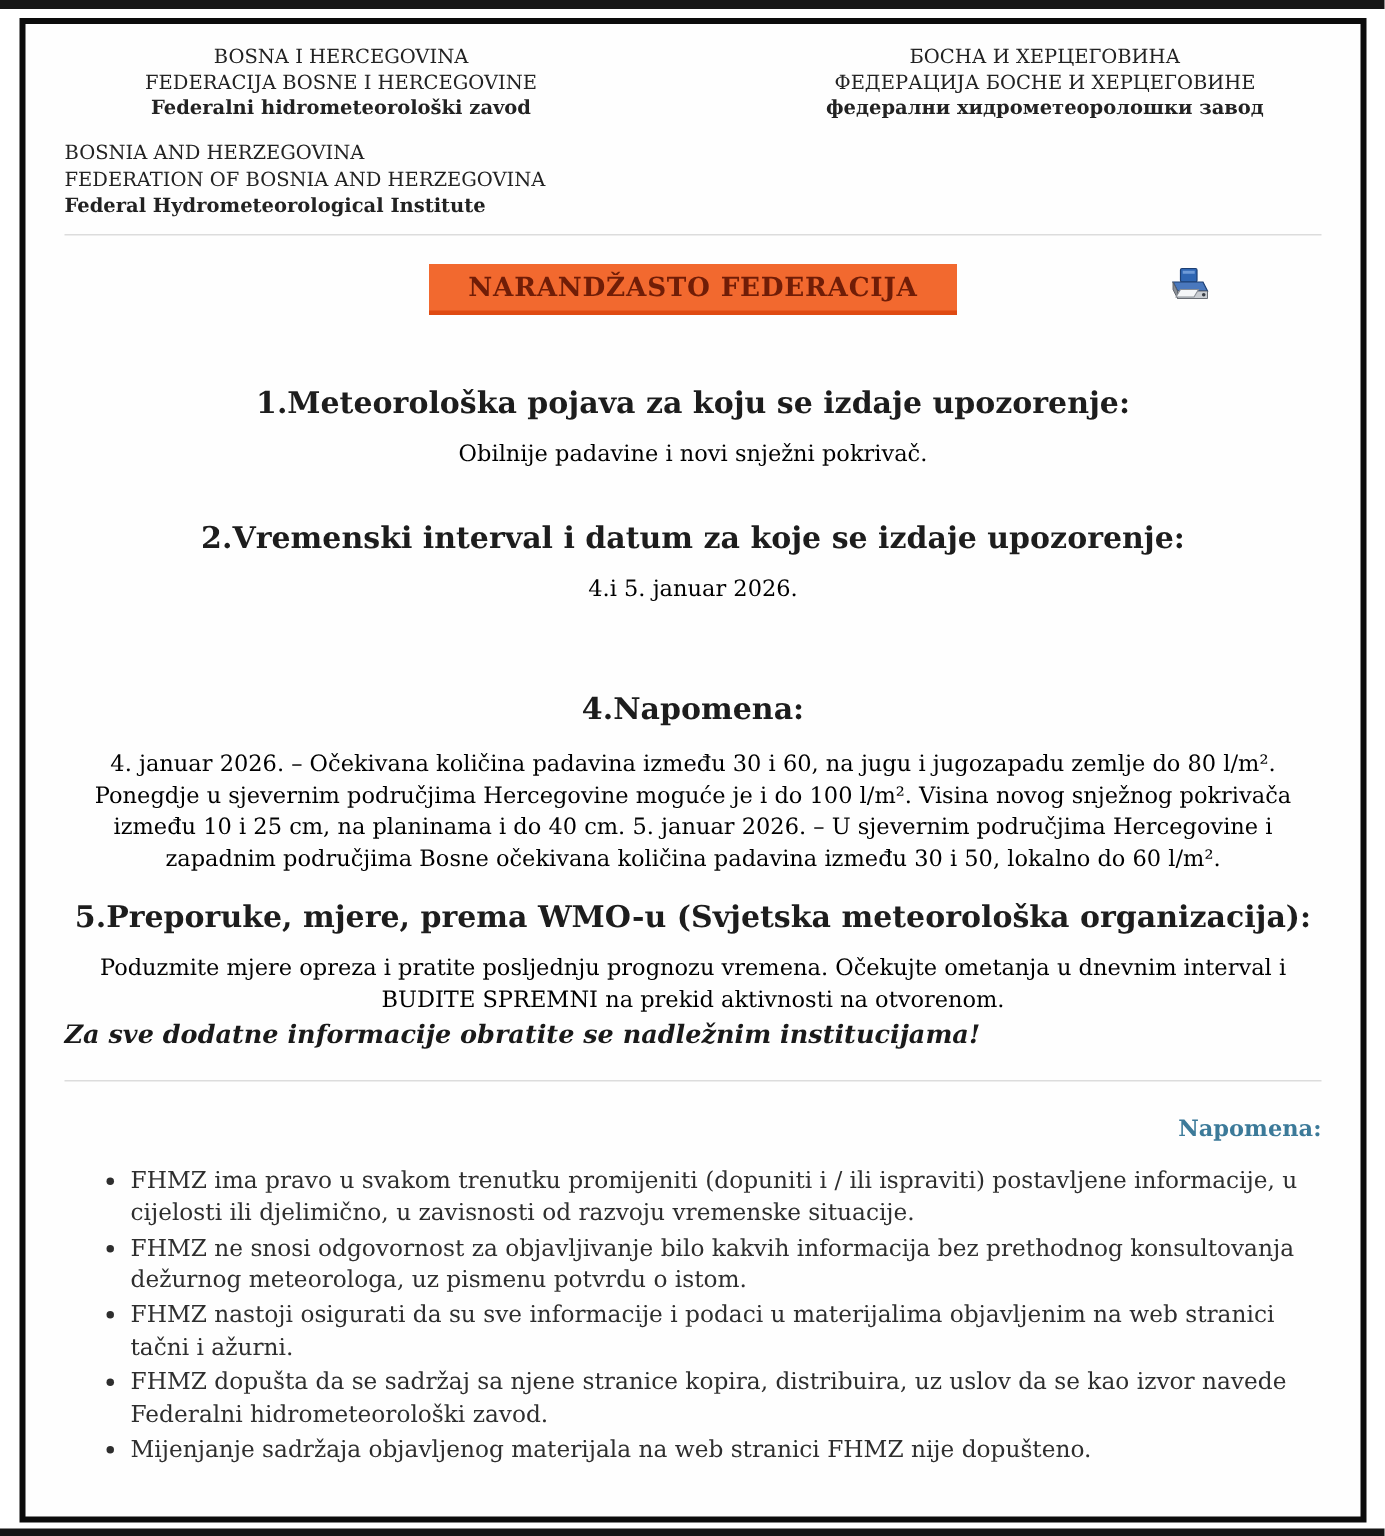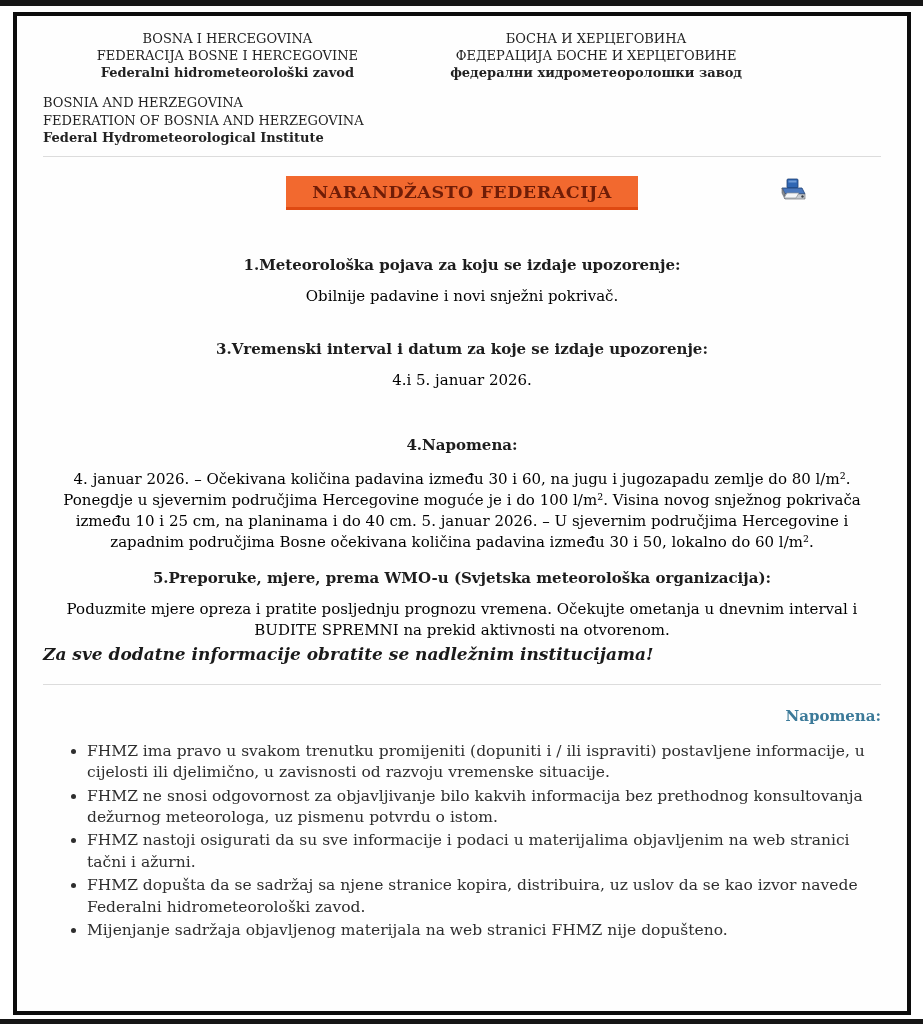--- a/index.html
+++ b/index.html
@@ -8,47 +8,47 @@
   .photo-strip { position:absolute; left:0; width:923px; background:#161616; }
   .photo-strip.top { top:0; height:6px; }
   .photo-strip.bottom { bottom:0; height:5px; }
   .page {
     position:absolute; left:13px; top:12px; right:12px; bottom:9px;
     border:4px solid #0c0c0c; background:#fefefe; overflow:hidden;
   }
   .inner { padding:14px 26px 0 26px; }
 
   
-  .hdr-row { display:flex; }
+  .hdr-row { display:flex; justify-content:space-between; }
   .hdr-block { width:44%; text-align:center; font-size:13px; line-height:1.32; color:#222; }
   .hdr-block .b3 { font-weight:bold; }
   .hdr-center { font-size:13px; line-height:1.32; color:#222; margin-top:13px; }
   .hdr-center .b3 { font-weight:bold; }
 
   .rule { border:none; border-top:1px solid #dcdcdc; margin:0; }
   .rule.r1 { margin-top:10px; }
 
   
   .banner-row { position:relative; text-align:center; margin-top:19px; height:36px; }
   .banner {
     display:inline-block; padding:6px 26px 5px 26px;
     background:#f2692f; border-bottom:3px solid #df4a12;
     color:#701d07; font-weight:bold; font-size:17.5px; letter-spacing:0.5px;
   }
   .print-btn { position:absolute; right:72px; top:2px; width:32px; height:28px;
     background:none; border:none; cursor:pointer; }
 
   
   .sec { text-align:center; }
-  .sec-h { font-weight:bold; font-size:15px; color:#1d1d1d; }
+  .sec-h { font-weight:bold; font-size:20px; color:#1d1d1d; }
   .sec-b { font-size:15px; color:#000000; margin-top:12px; line-height:1.4; }
   .s1 { margin-top:44px; }
   .s2 { margin-top:34px; }
   .s3 { margin-top:33px; }
-  .s4 { margin-top:45px; }
+  .s4 { margin-top:57px; }
   .s4 .sec-b { margin-top:15px; padding:0 2px; }
   .s5 { margin-top:16px; }
   .s5 .sec-b { padding:0 14px; }
   .emphasis { text-align:left; font-weight:bold; font-style:italic; font-size:17px;
     color:#1a1a1a; margin-top:3px; }
 
   .rule.r2 { margin-top:20px; }
 
   
   .note-h { font-weight:bold; font-size:15px; margin:22px 0 0 2px;text-align:right; }
@@ -100,21 +100,21 @@
       </button>
     </div>
 
     <div class="sec s1">
       <div class="sec-h">1.Meteorološka pojava za koju se izdaje upozorenje:</div>
       <div class="sec-b">Obilnije padavine i novi snježni pokrivač.</div>
     </div>
 
 
     <div class="sec s3">
-      <div class="sec-h">3.Vremenski interval i datum za koje se izdaje upozorenje:</div>
+      <div class="sec-h">2.Vremenski interval i datum za koje se izdaje upozorenje:</div>
       <div class="sec-b">4.i 5. januar 2026.</div>
     </div>
 
     <div class="sec s4">
       <div class="sec-h">4.Napomena:</div>
       <div class="sec-b">4. januar 2026. – Očekivana količina padavina između 30 i 60, na jugu i jugozapadu zemlje do 80 l/m². Ponegdje u sjevernim područjima Hercegovine moguće je i do 100 l/m². Visina novog snježnog pokrivača između 10 i 25 cm, na planinama i do 40 cm. 5. januar 2026. – U sjevernim područjima Hercegovine i zapadnim područjima Bosne očekivana količina padavina između 30 i 50, lokalno do 60 l/m².</div>
     </div>
 
     <div class="sec s5">
       <div class="sec-h">5.Preporuke, mjere, prema WMO-u (Svjetska meteorološka organizacija):</div>

